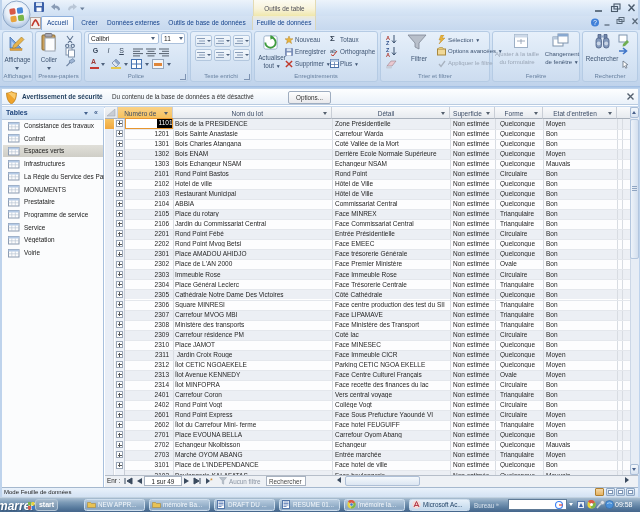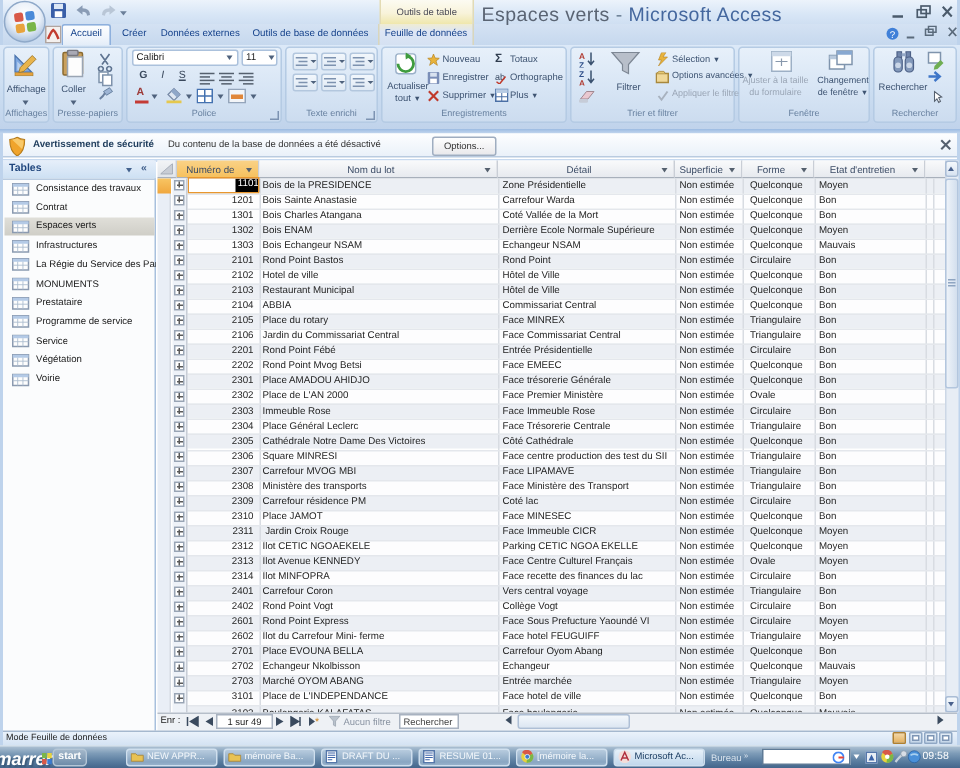--- a/index.html
+++ b/index.html
@@ -29,21 +29,20 @@
 <svg class="a" style="left:34px;top:2px;" width="52" height="12" viewBox="0 0 52 12">
 <rect x="0" y="0" width="10" height="10" rx="1" fill="#3a5fa8"></rect>
 <rect x="2" y="0.5" width="6" height="3.5" fill="#dce7f5"></rect>
 <rect x="2.5" y="5.5" width="5" height="4" fill="#fff"></rect>
 <path d="M26 8 q0 -4.5 -5 -4.5 l0 -2 -4 3.2 4 3.2 0 -2 q3 0 3 2.6 z" fill="#8a9cb5"></path>
 <path d="M34 8 q0 -4.5 5 -4.5 l0 -2 4 3.2 -4 3.2 0 -2 q-3 0 -3 2.6 z" fill="#b9c6d6"></path>
 <path d="M46 5.5 l4.5 0 -2.2 2.8 z" fill="#6b7f99"></path>
 </svg>
 <div class="a" style="left:253px;top:0;width:63px;height:16px;background:linear-gradient(#fcfbf2,#f8f3da 55%,#efe7ac);border-left:1px solid #e3dbb4;border-right:1px solid #e3dbb4;"></div>
 <div class="txt" style="left:253px;top:5px;width:63px;text-align:center;font-size:6.3px;color:#4a4a55;">Outils de table</div>
-<div class="txt" style="left:321px;top:2px;font-size:13px;letter-spacing:0.3px;"><span style="color:#5a6473;">Espaces verts</span><span style="color:#6b7f94;"> - </span><span style="color:#44679e;">Microsoft Access</span></div>
 <svg class="a" style="left:594px;top:3px;" width="44" height="11" viewBox="0 0 44 11">
 <path d="M1 8 h7" stroke="#4a5a6b" stroke-width="1.6"></path>
 <rect x="17.5" y="3.5" width="6" height="5" fill="none" stroke="#4a5a6b" stroke-width="1.1"></rect>
 <rect x="20" y="1" width="6" height="5" fill="none" stroke="#4a5a6b" stroke-width="1.1"></rect>
 <path d="M34.5 1.5 l6 6.5 M40.5 1.5 l-6 6.5" stroke="#4a5a6b" stroke-width="1.4"></path>
 </svg>
 <svg class="a" style="left:30px;top:17px;" width="11" height="12" viewBox="0 0 11 12">
 <rect x="0.5" y="0.5" width="10" height="11" fill="#f4f0ee" stroke="#b0a5a0"></rect>
 <path d="M2 9 q2 -5 3.5 -6 q1.5 1 3.5 6" fill="none" stroke="#c23b2e" stroke-width="1.6"></path>
 </svg>

